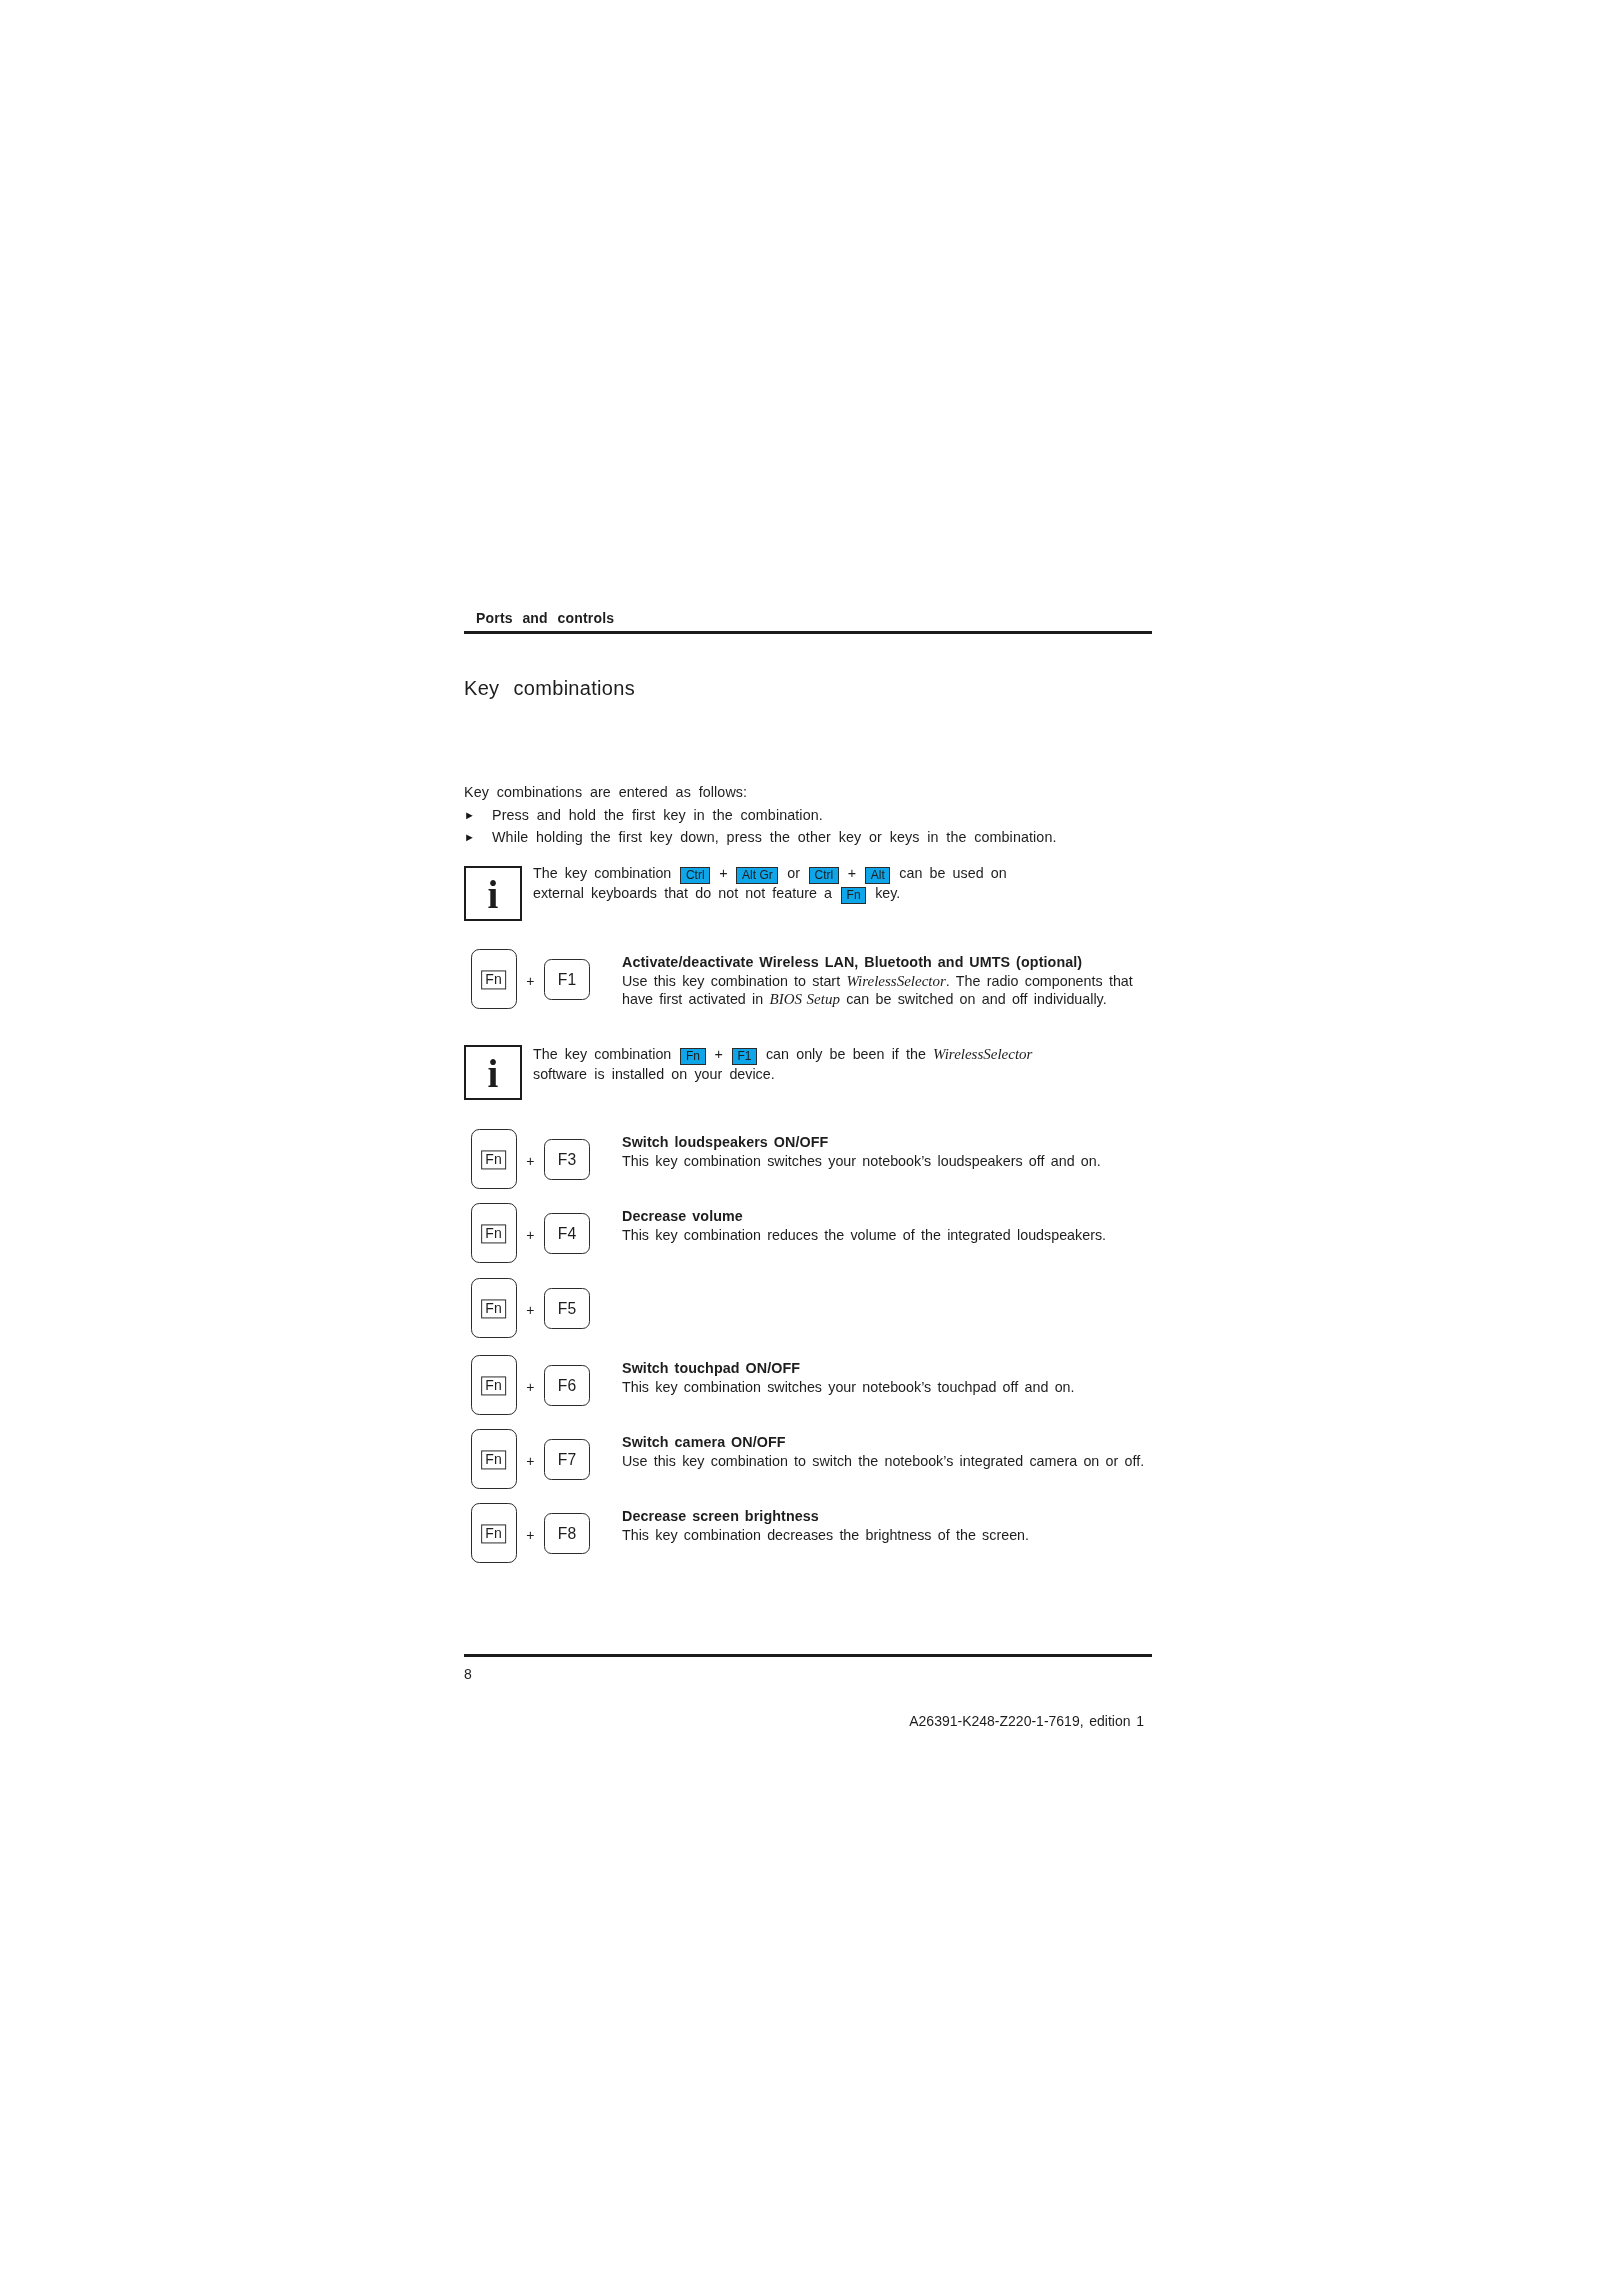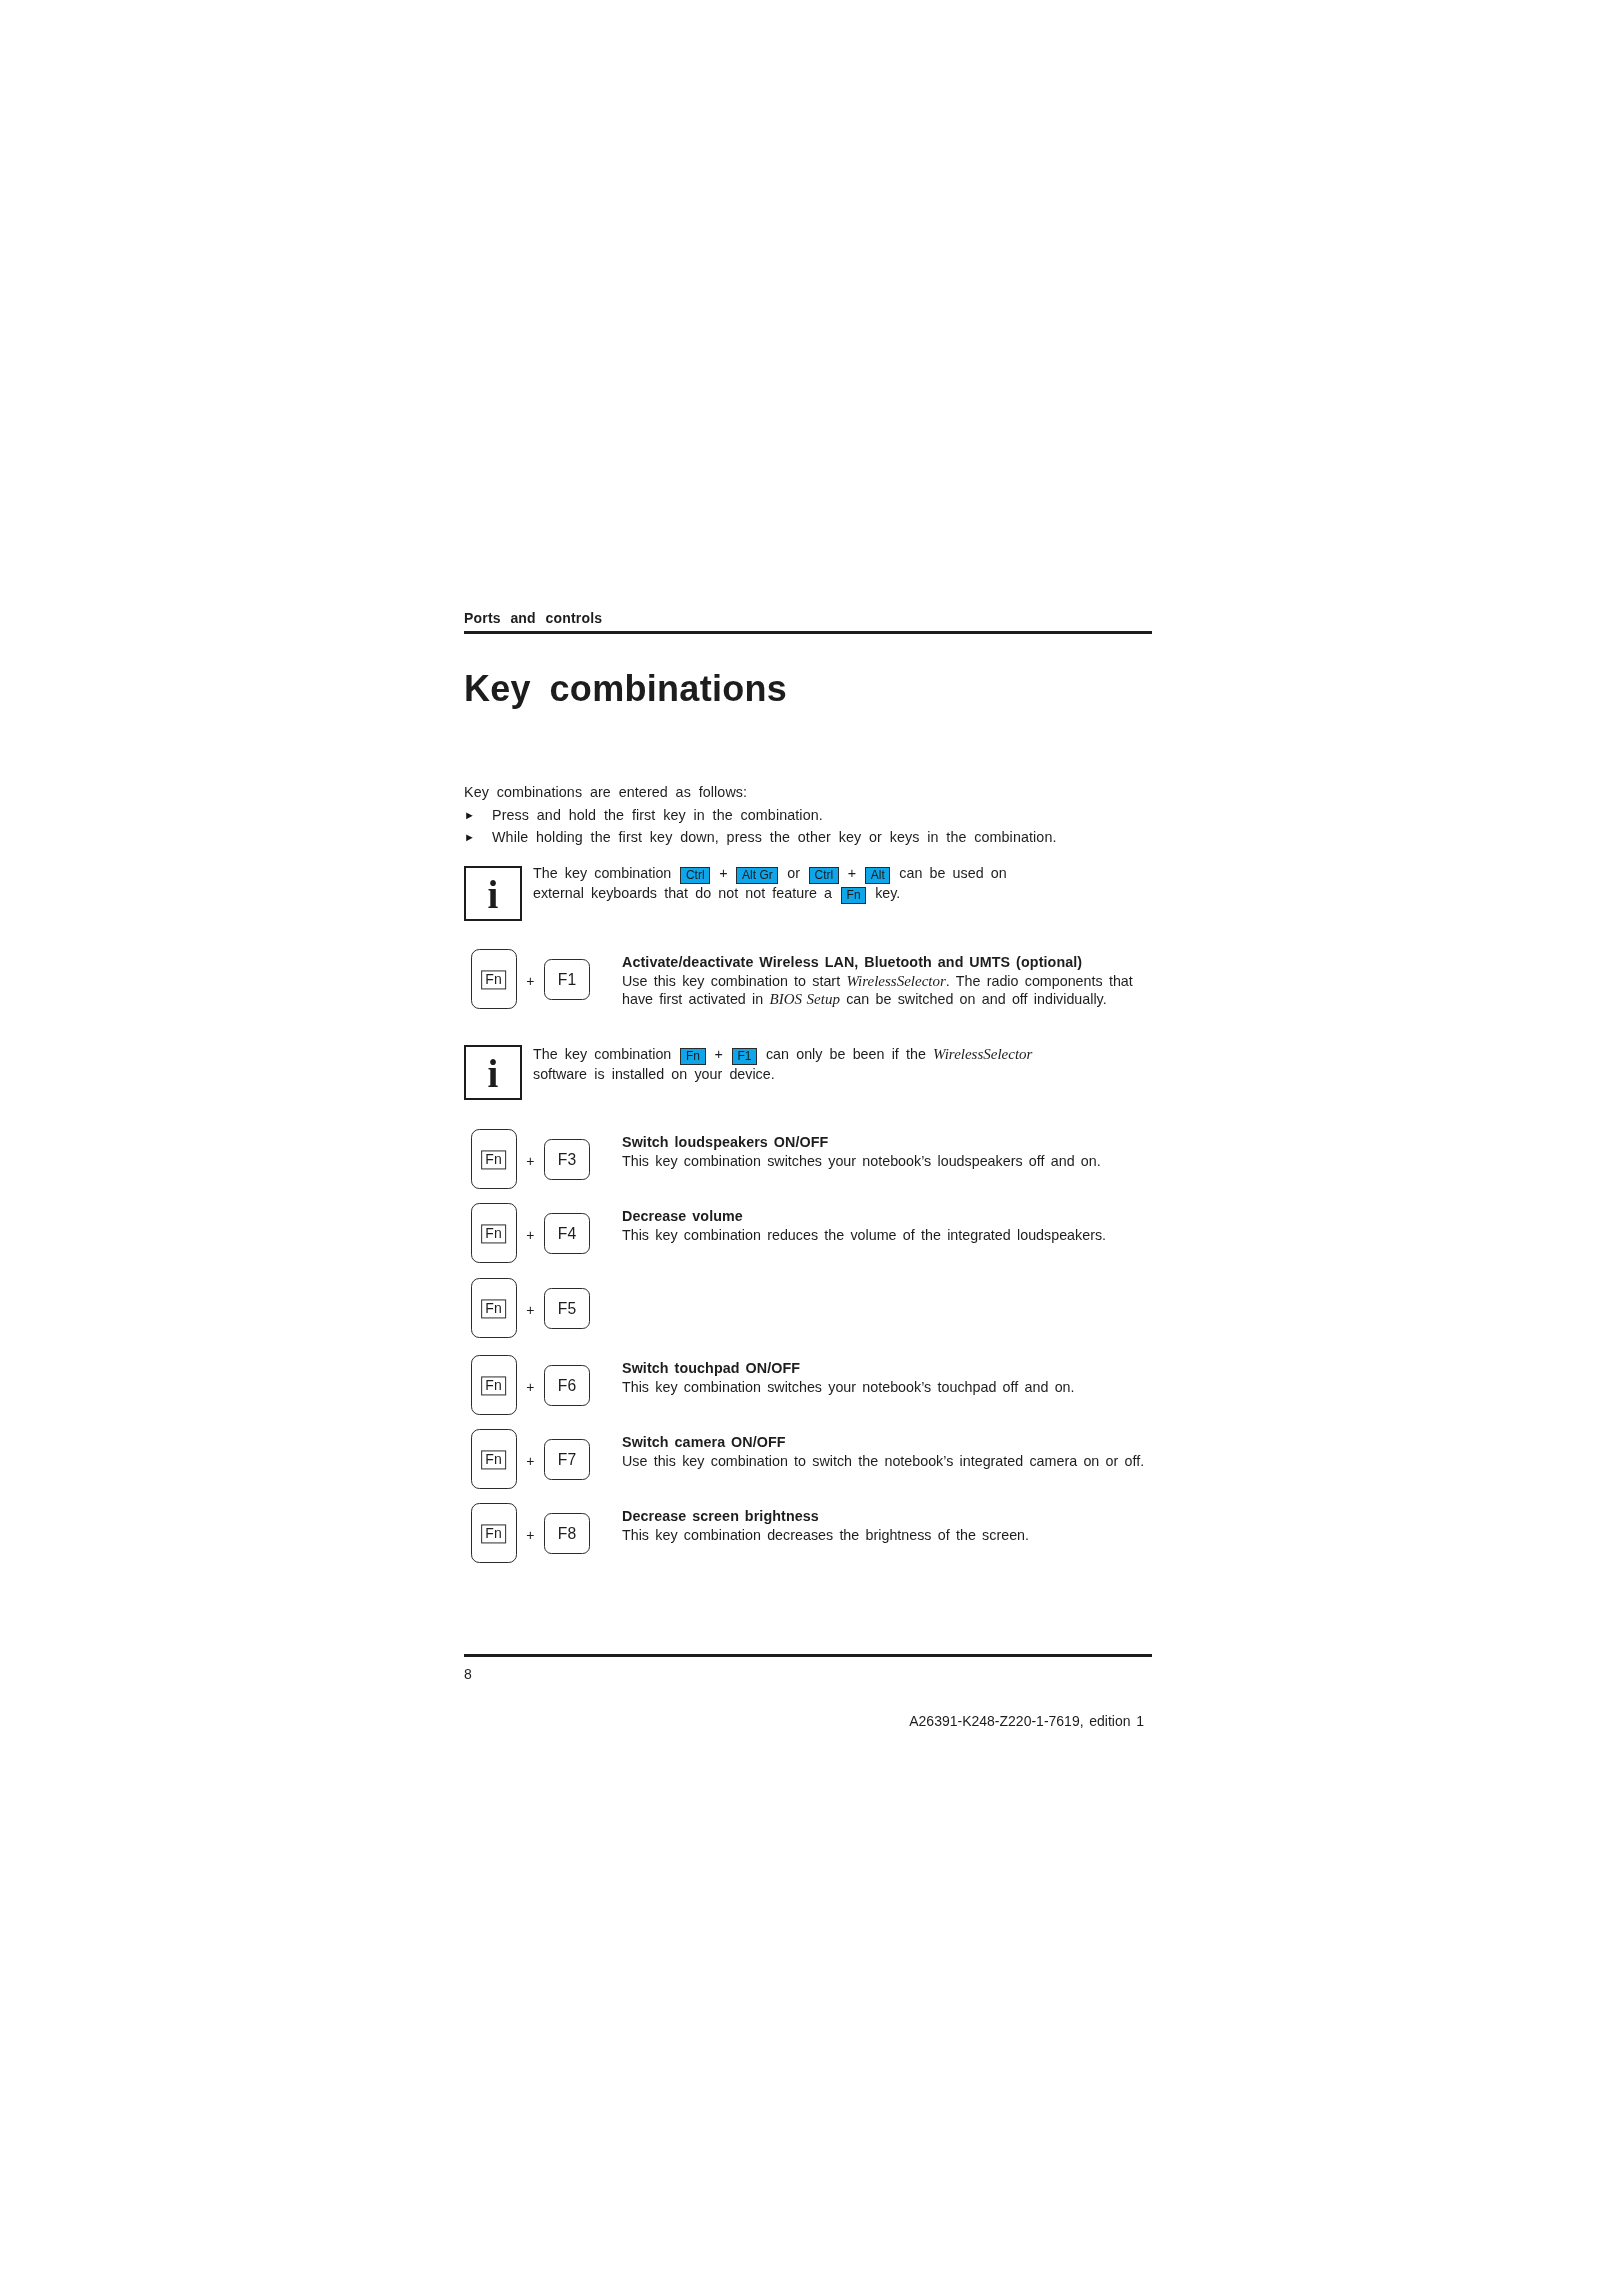--- a/index.html
+++ b/index.html
@@ -12,21 +12,21 @@
   #page { position:relative; width:1619px; height:2289px; background:#fff; overflow:hidden; }
   .abs { position:absolute; }
 
   .runhead {
     font-size:14px; font-weight:bold; letter-spacing:0.2px; word-spacing:5.5px;
     white-space:nowrap;
   }
   .rule { width:688px; height:2.8px; background:#1c1c1c; }
 
   .title {
-    font-size:36px; font-weight:bold; letter-spacing:0.3px; word-spacing:8.3px;
+    font-size:20px; font-weight:normal; letter-spacing:0.3px; word-spacing:8.3px;
     white-space:nowrap; line-height:31px;
   }
 
   .body-line {
     font-size:14.3px; line-height:18px; word-spacing:3.7px; letter-spacing:0.1px;
     white-space:nowrap;
   }
 
   .bullet-item { display:flex; height:22px; align-items:flex-start; }
   .bullet-arrow { width:28px; font-size:11px; line-height:17.5px; padding-top:0.9px; color:#151515; }
@@ -74,21 +74,21 @@
 
   .footer-row { left:464px; width:688px; top:1666px; font-size:14px; }
   .page-number { position:absolute; left:0; top:0; }
   .doc-id { position:absolute; right:8px; top:0; word-spacing:1.8px; white-space:nowrap;margin-top:47px; }
 </style>
 </head>
 <body>
 
 <div id="page">
 
-  <div class="abs runhead" style="left:464px; top:610px;">Ports and controls</div>
+  <div class="abs runhead" style="left:476px; top:610px;">Ports and controls</div>
   <div class="abs rule" style="left:464px; top:631px;"></div>
 
   <h1 class="abs title" style="left:464px; top:673px;">Key combinations</h1>
 
 
   <div class="abs body-line" style="left:464px; top:783px;">Key combinations are entered as follows:</div>
 
   <div class="abs" style="left:464px; top:806px;">
     <div class="bullet-item">
       <span class="bullet-arrow">►</span>

